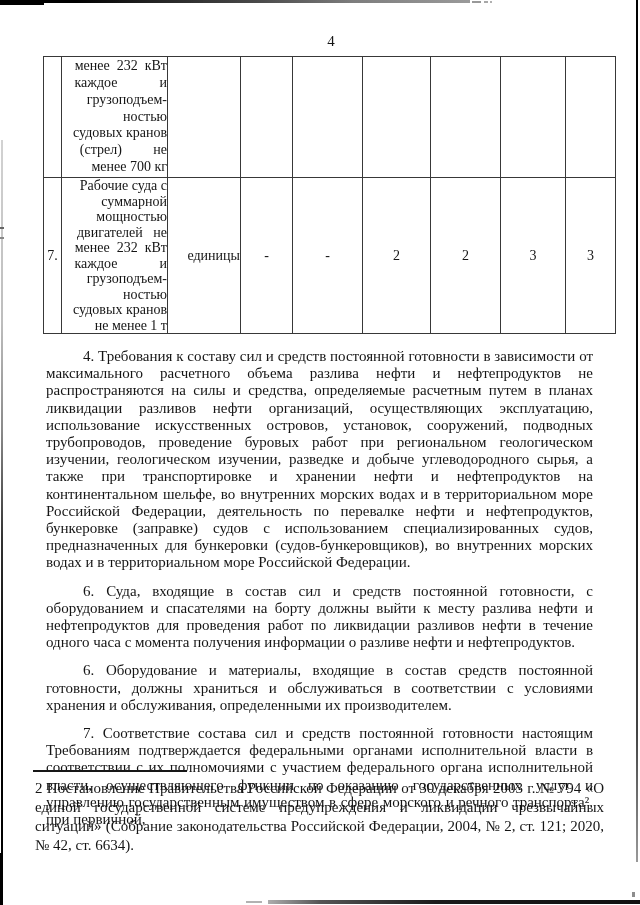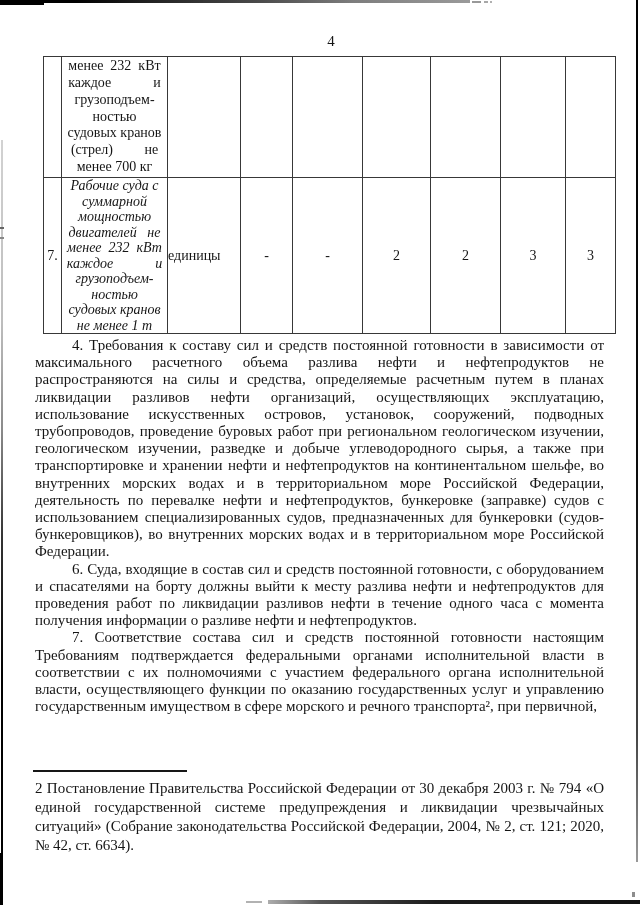--- a/index.html
+++ b/index.html
@@ -29,30 +29,30 @@
   
   .page-number { position:absolute; left:0; top:33px; width:640px; text-align:center;
     text-indent:22px; font-size:15px; }
   
   .tbl-wrap { position:absolute; left:43px; top:56px; }
   table.equip { border-collapse:collapse; table-layout:fixed; width:572px; }
   table.equip td { border:1.5px solid #383838; padding:0; overflow:hidden;
     font-size:14px; vertical-align:middle; }
   td.c-num  { text-align:center; font-size:14px; }
   td.c-desc { vertical-align:top; padding:2px 3px 0 5px; white-space:pre-wrap;
-    text-align:center; }
+    text-align:right; }
   tr.r-cont { height:121px; }
   tr.r-seven { height:156px; }
   tr.r-cont  td.c-desc { line-height:16.9px; }
-  tr.r-seven td.c-desc { line-height:15.5px;font-style:italic; }
-  td.c-unit { text-align:left; font-size:14px; }
+  tr.r-seven td.c-desc { line-height:15.5px; }
+  td.c-unit { text-align:right; font-size:14px; }
   td.c-val  { text-align:center; font-size:15px; }
   
   .bodytext { position:absolute; left:35px; top:337px; width:569px; }
-  .bodytext p { margin:0; font-size:15px; line-height:17.2px; text-align:justify;
+  .bodytext p { margin:11px; font-size:15px; line-height:17.2px; text-align:justify;
     text-indent:37px; }
   
   .fn-sep { position:absolute; left:33px; top:770px; width:154px; height:2px; background:#161616; }
   .footnote { position:absolute; left:35px; top:779px; width:569px;
     font-size:15px; line-height:19px; text-align:justify; }
 </style>
 </head>
 <body>
 
 <div class="page">
@@ -124,19 +124,20 @@
           <td class="c-val">3</td>
           <td class="c-val">3</td>
         </tr>
       </tbody>
     </table>
   </div>
 
   <div class="bodytext">
     <p>4. Требования к составу сил и средств постоянной готовности в зависимости от максимального расчетного объема разлива нефти и нефтепродуктов не распространяются на силы и средства, определяемые расчетным путем в планах ликвидации разливов нефти организаций, осуществляющих эксплуатацию, использование искусственных островов, установок, сооружений, подводных трубопроводов, проведение буровых работ при региональном геологическом изучении, геологическом изучении, разведке и добыче углеводородного сырья, а также при транспортировке и хранении нефти и нефтепродуктов на континентальном шельфе, во внутренних морских водах и в территориальном море Российской Федерации, деятельность по перевалке нефти и нефтепродуктов, бункеровке (заправке) судов с использованием специализированных судов, предназначенных для бункеровки (судов-бункеровщиков), во внутренних морских водах и в территориальном море Российской Федерации.</p>
     <p>6. Суда, входящие в состав сил и средств постоянной готовности, с оборудованием и спасателями на борту должны выйти к месту разлива нефти и нефтепродуктов для проведения работ по ликвидации разливов нефти в течение одного часа с момента получения информации о разливе нефти и нефтепродуктов.</p>
+    <p>6. Оборудование и материалы, входящие в состав средств постоянной готовности, должны храниться и обслуживаться в соответствии с условиями хранения и обслуживания, определенными их производителем.</p>
     <p>7. Соответствие состава сил и средств постоянной готовности настоящим Требованиям подтверждается федеральными органами исполнительной власти в соответствии с их полномочиями с участием федерального органа исполнительной власти, осуществляющего функции по оказанию государственных услуг и управлению государственным имуществом в сфере морского и речного транспорта², при первичной,</p>
   </div>
 
   <div class="fn-sep"></div>
   <div class="footnote">2 Постановление Правительства Российской Федерации от 30 декабря 2003 г. № 794 «О единой государственной системе предупреждения и ликвидации чрезвычайных ситуаций» (Собрание законодательства Российской Федерации, 2004, № 2, ст. 121; 2020, № 42, ст. 6634).</div>
 
 </div>
 
 </body></html>

